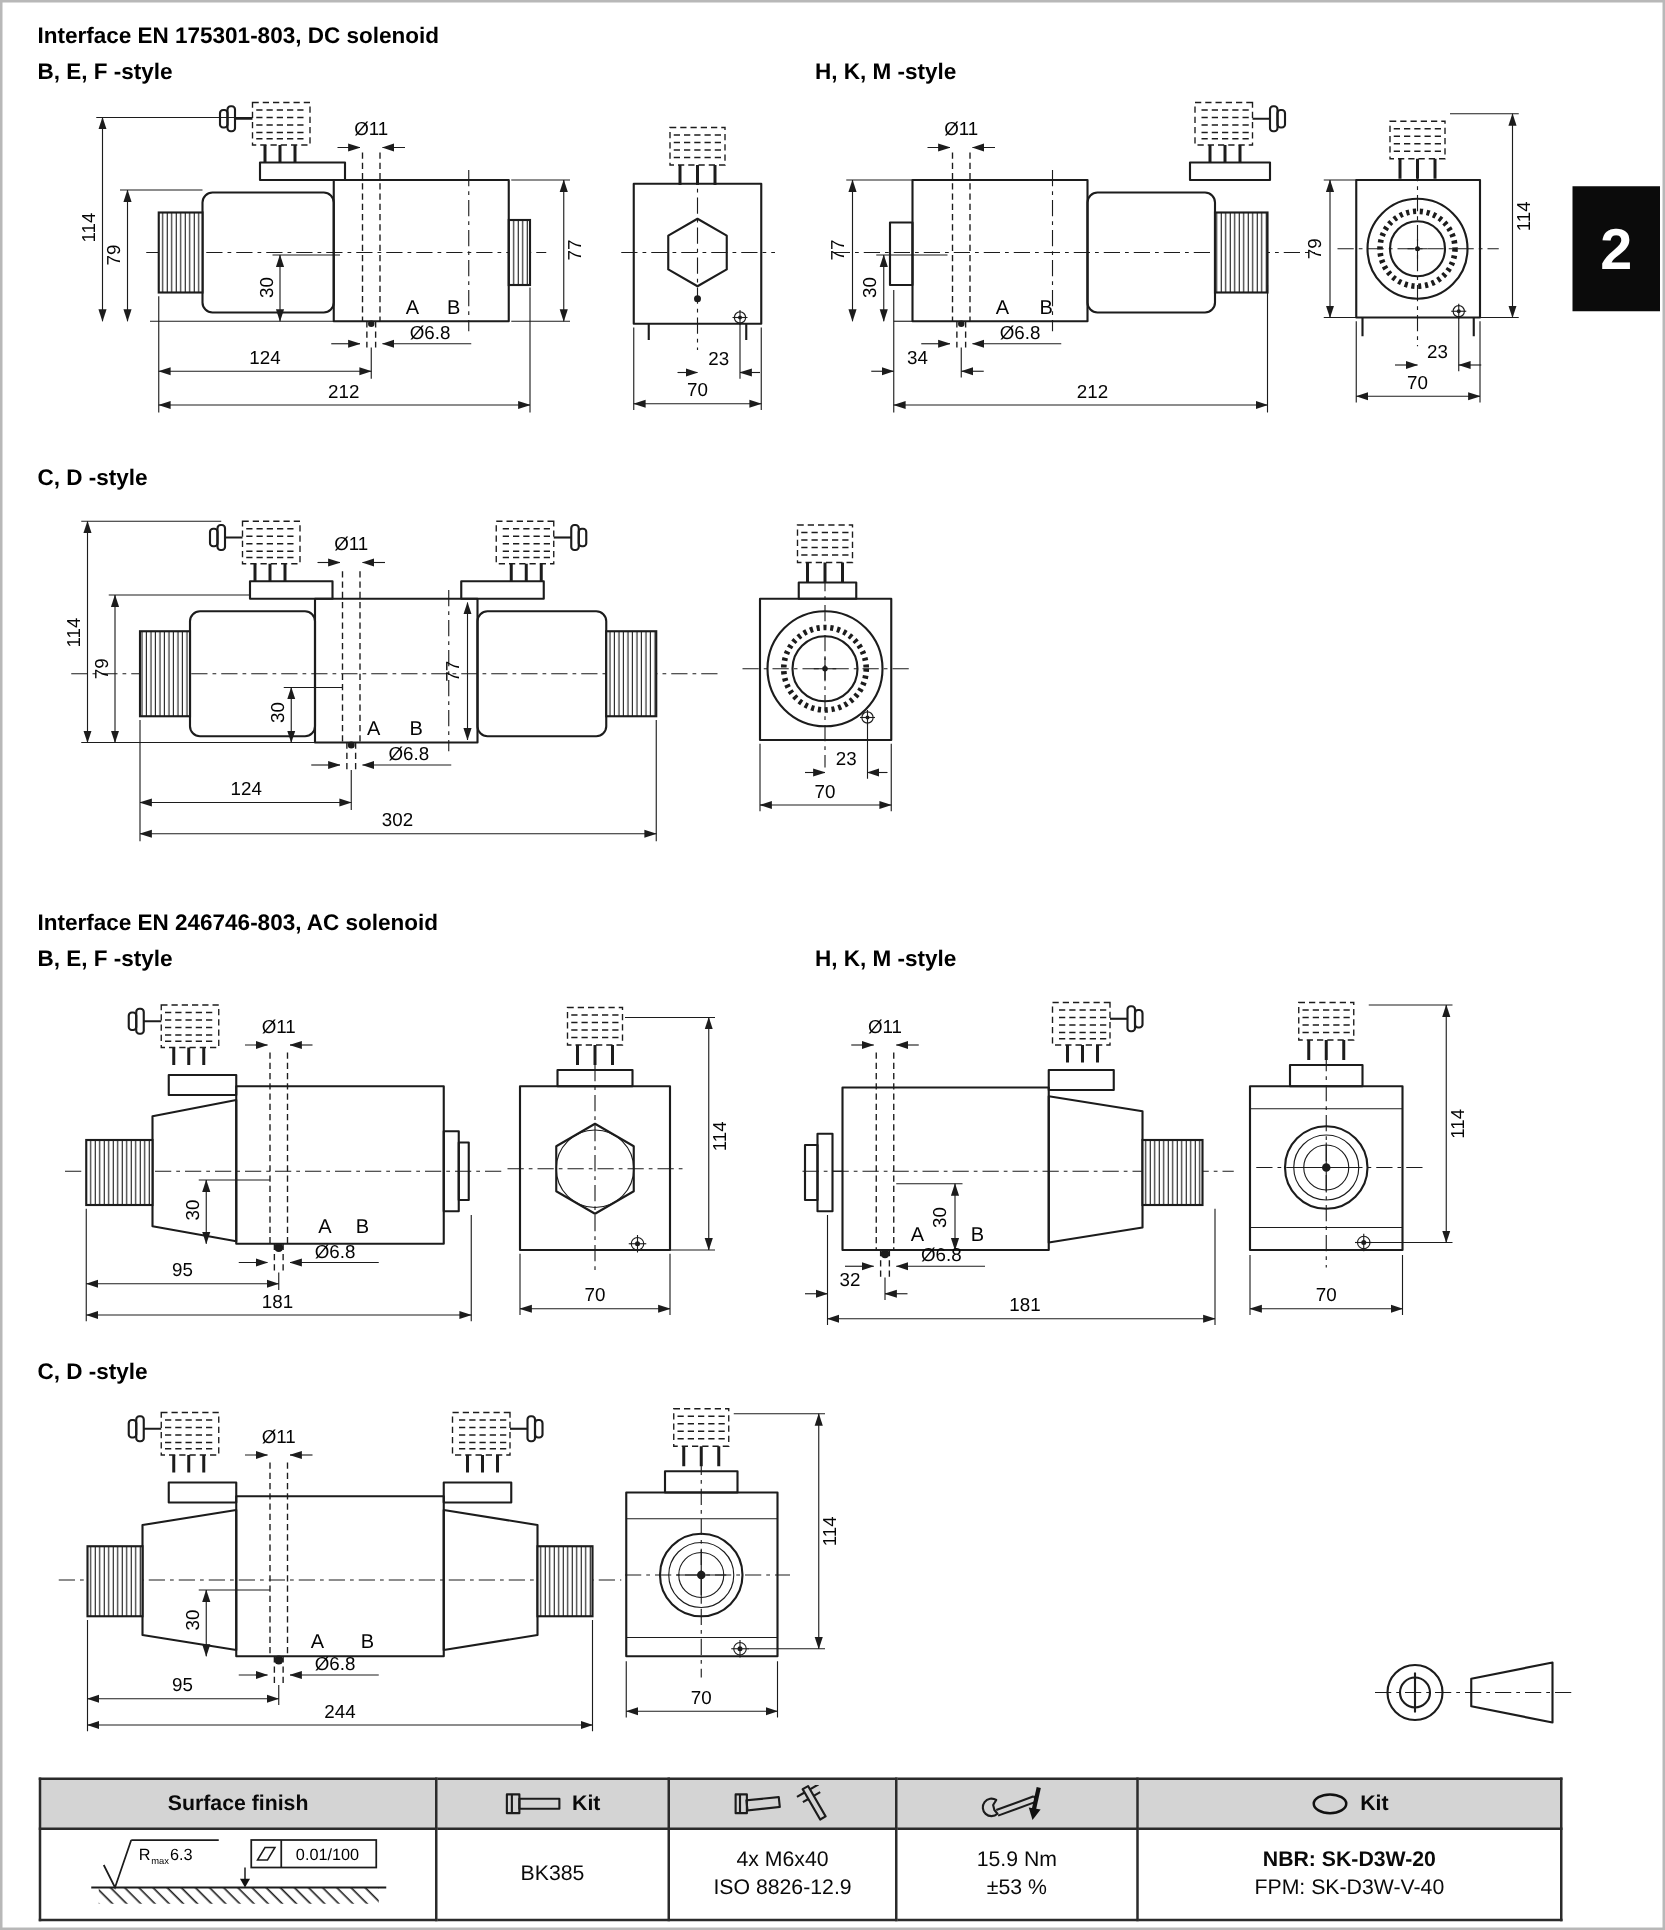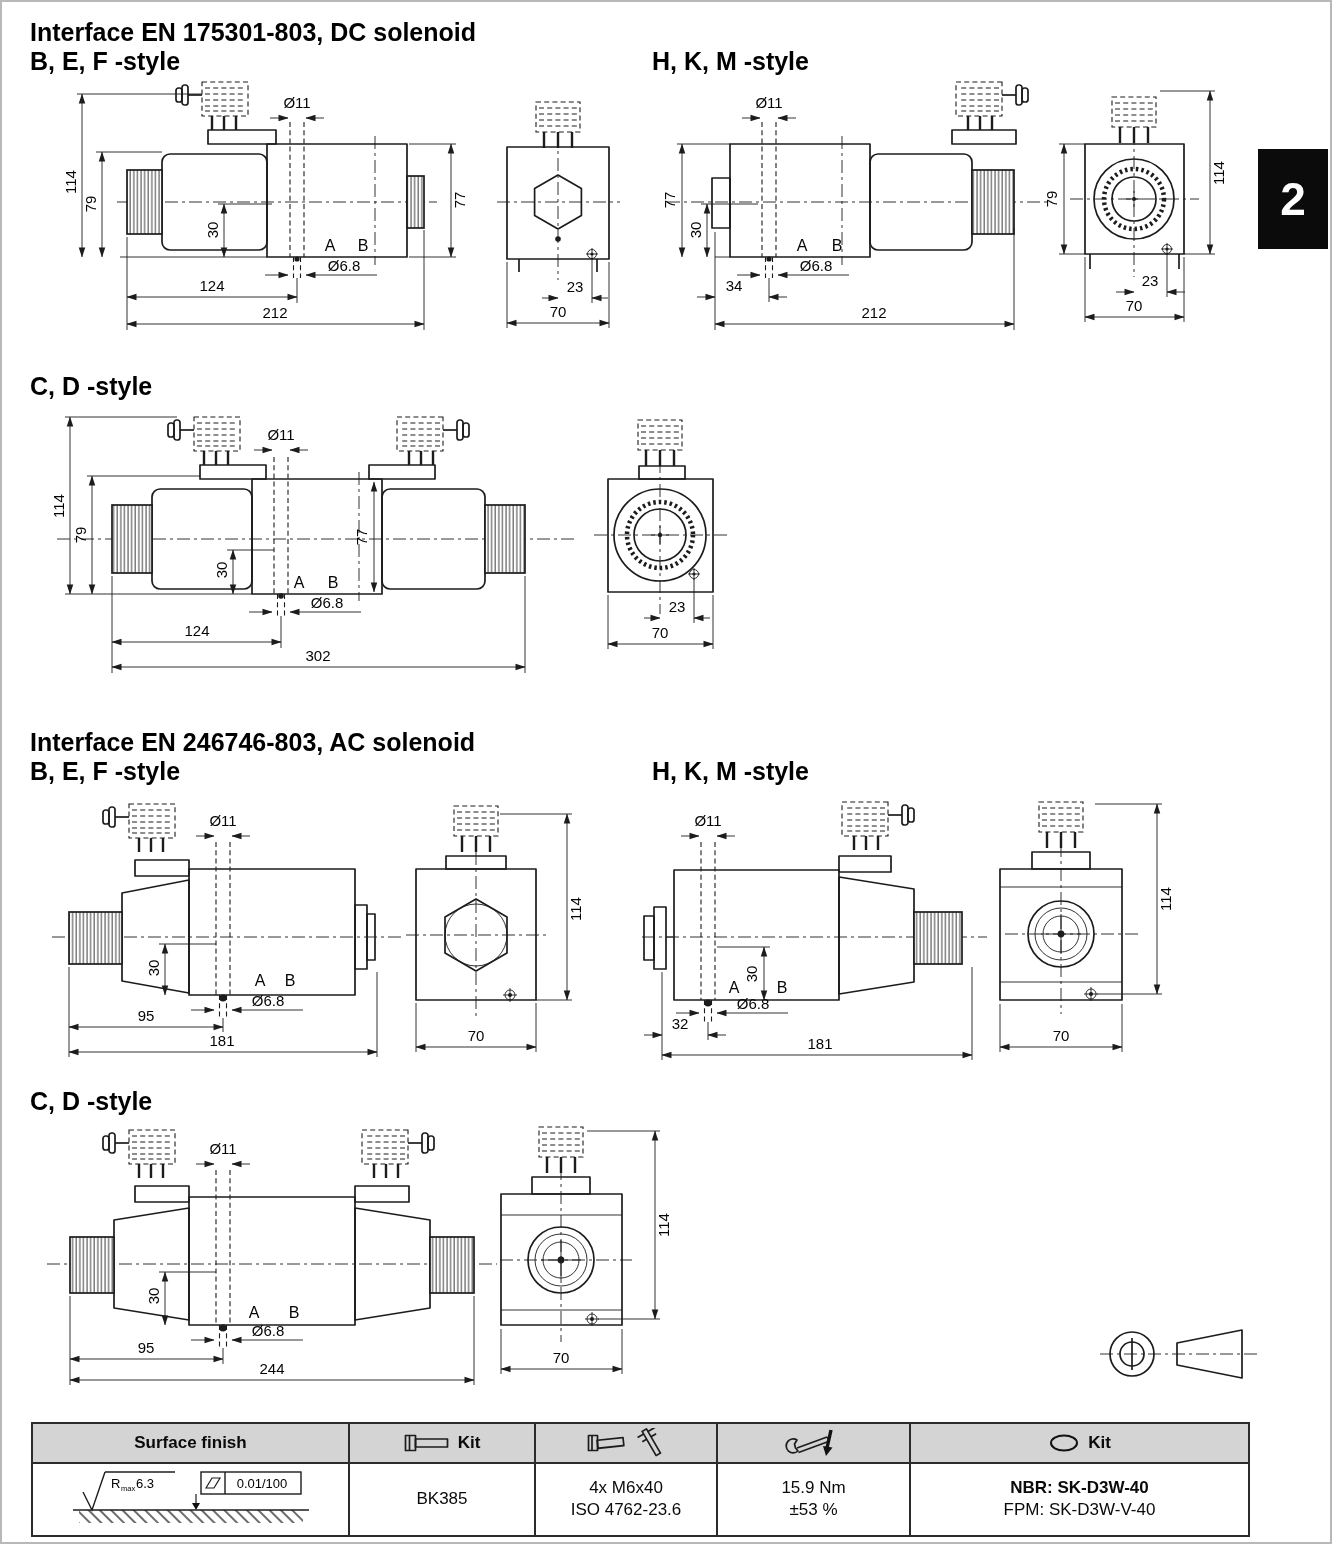--- a/index.html
+++ b/index.html
@@ -1,18 +1,18 @@
 <!DOCTYPE html>
 <html><head>
 <meta charset="utf-8">
 <style>
   *{margin:0;padding:0;box-sizing:border-box}
   html,body{background:#e9e9e9;font-family:"Liberation Sans",sans-serif}
   #page{position:relative;width:1332px;height:1544px;background:#fff;border:2px solid #b8b8b8;overflow:hidden}
-  .hdg{position:absolute;font-size:25px;font-weight:bold;color:#000;white-space:nowrap}
+  .hdg{position:absolute;font-size:18px;font-weight:bold;color:#000;white-space:nowrap}
   svg.drw{position:absolute;overflow:visible}
   .ln{fill:none;stroke:#1c1c1c;stroke-width:1.7;stroke-linejoin:round}
   .thin{fill:none;stroke:#1c1c1c;stroke-width:0.9}
   .cl{fill:none;stroke:#1c1c1c;stroke-width:0.9;stroke-dasharray:13 4 3 4}
   .hid{fill:none;stroke:#1c1c1c;stroke-width:1.1;stroke-dasharray:5 3.2}
   .pin{stroke:#1c1c1c;stroke-width:2.4}
   .rope{fill:none;stroke:#1c1c1c;stroke-width:4.5;stroke-dasharray:2.5 3}
   .knurl{fill:url(#knurl);stroke:#1c1c1c;stroke-width:1.7}
   text.dim{font-family:"Liberation Sans",sans-serif;font-size:15px;fill:#050505;text-anchor:middle}
   text.port{font-family:"Liberation Sans",sans-serif;font-size:16px;fill:#050505;text-anchor:middle}
@@ -649,27 +649,27 @@
         <line x1="184" y1="8" x2="184" y2="30" class="thin" style="stroke-width:1.4"></line>
         <polygon points="165,24 171,14 179,14 173,24" class="thin" style="stroke-width:1.2" fill="none"></polygon>
         <text x="221" y="24" text-anchor="middle" style="font:13px 'Liberation Sans',sans-serif">0.01/100</text>
         <line x1="155" y1="30" x2="155" y2="40" class="thin" style="stroke-width:1.2"></line>
         <polygon points="151,39 159,39 155,46" fill="#111"></polygon>
       </svg>
     </td>
     <td><span>BK385</span></td>
     <td>
       <div>4x M6x40</div>
-      <div>ISO 4762-23.6</div>
+      <div>ISO 8826-12.9</div>
     </td>
     <td>
       <div>15.9 Nm</div>
       <div>±53 %</div>
     </td>
     <td>
-      <div class="bold">NBR: SK-D3W-40</div>
+      <div class="bold">NBR: SK-D3W-20</div>
       <div>FPM: SK-D3W-V-40</div>
     </td>
   </tr>
 </tbody>
     </table>
 
 </div>
 
 </body></html>

